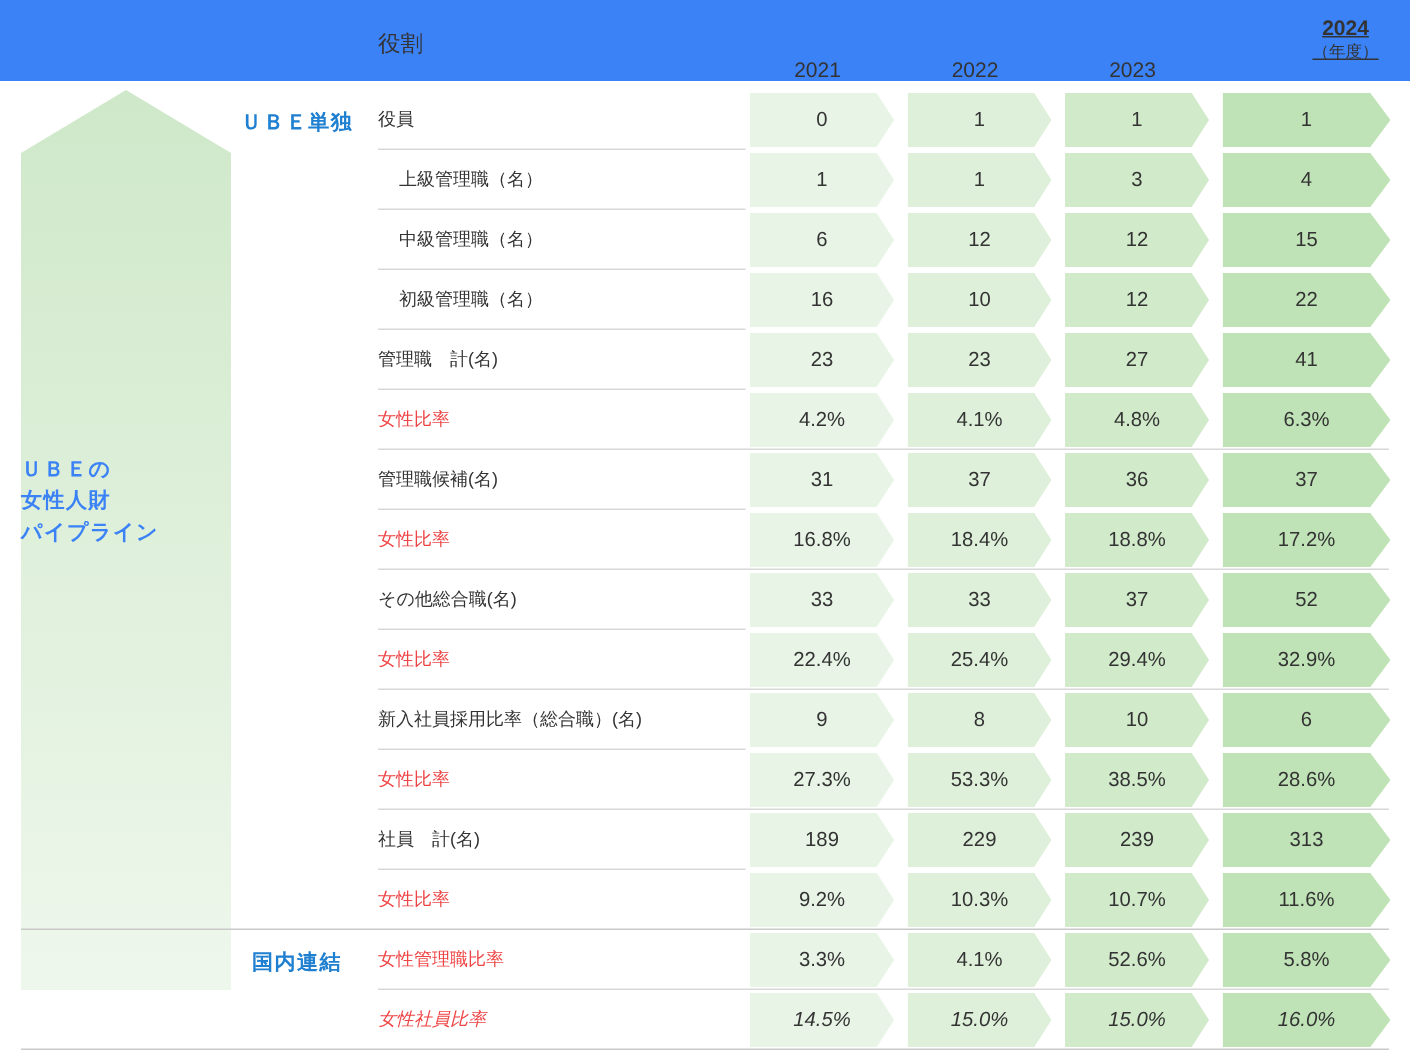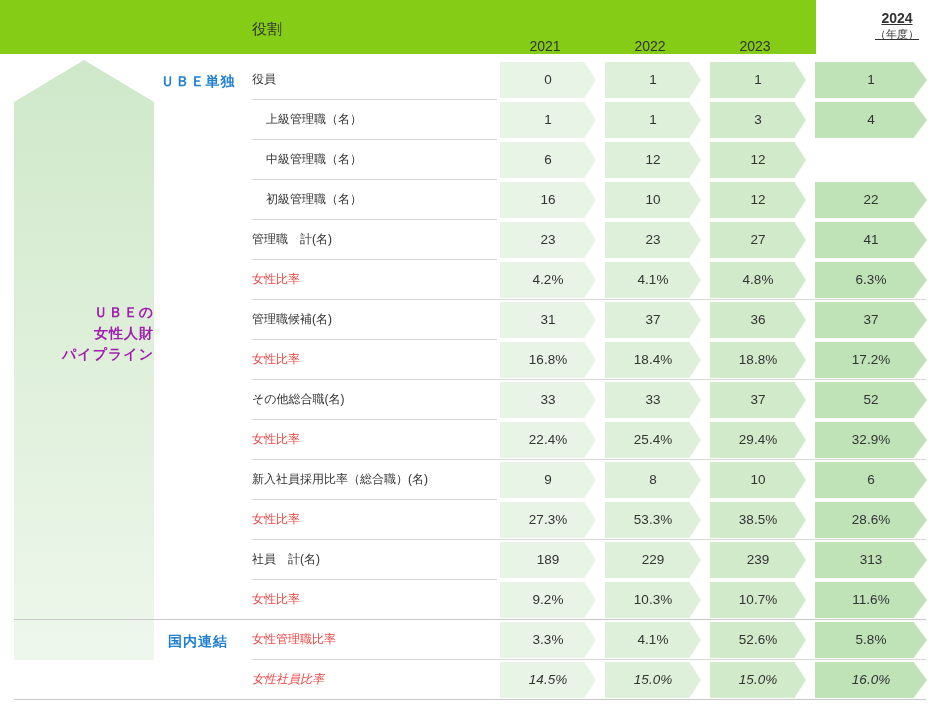--- a/index.html
+++ b/index.html
@@ -20,23 +20,23 @@
     position: relative;
     width: 940px;
     height: 704px;
   }
 
   
   .hdr {
     position: absolute;
     top: 0;
     left: 0;
-    width: 816px;
+    width: 940px;
     height: 54px;
-    background: #84cc16;
+    background: #3b82f6;
   }
   .hdr-role {
     position: absolute;
     left: 252px;
     top: 20px;
     font-size: 15px;
     color: #333;
   }
   .hdr-year {
     position: absolute;
@@ -69,22 +69,22 @@
     width: 140px;
     height: 600px;
     background: linear-gradient(to bottom, #cfe8c9, #eef7ec);
     clip-path: polygon(50% 0%, 100% 7%, 100% 100%, 0% 100%, 0% 7%);
   }
   .pipeline-label {
     position: absolute;
     left: 14px;
     top: 302px;
     width: 140px;
-    text-align: right;
-    color: #a21caf;
+    text-align: left;
+    color: #3b82f6;
     font-size: 14px;
     font-weight: bold;
     line-height: 1.5;
     letter-spacing: 1px;
   }
 
   
   .group-label {
     position: absolute;
     left: 150px;
@@ -200,20 +200,21 @@
         <div class="cell c1">1</div>
         <div class="cell c2">3</div>
         <div class="cell c3 tip">4</div>
         <div class="sep"></div>
       </div>
       <div class="row" style="top: 140px;">
         <div class="row-label indent">中級管理職（名）</div>
         <div class="cell c0">6</div>
         <div class="cell c1">12</div>
         <div class="cell c2">12</div>
+        <div class="cell c3 tip">15</div>
         <div class="sep"></div>
       </div>
       <div class="row" style="top: 180px;">
         <div class="row-label indent">初級管理職（名）</div>
         <div class="cell c0">16</div>
         <div class="cell c1">10</div>
         <div class="cell c2">12</div>
         <div class="cell c3 tip">22</div>
         <div class="sep"></div>
       </div>

